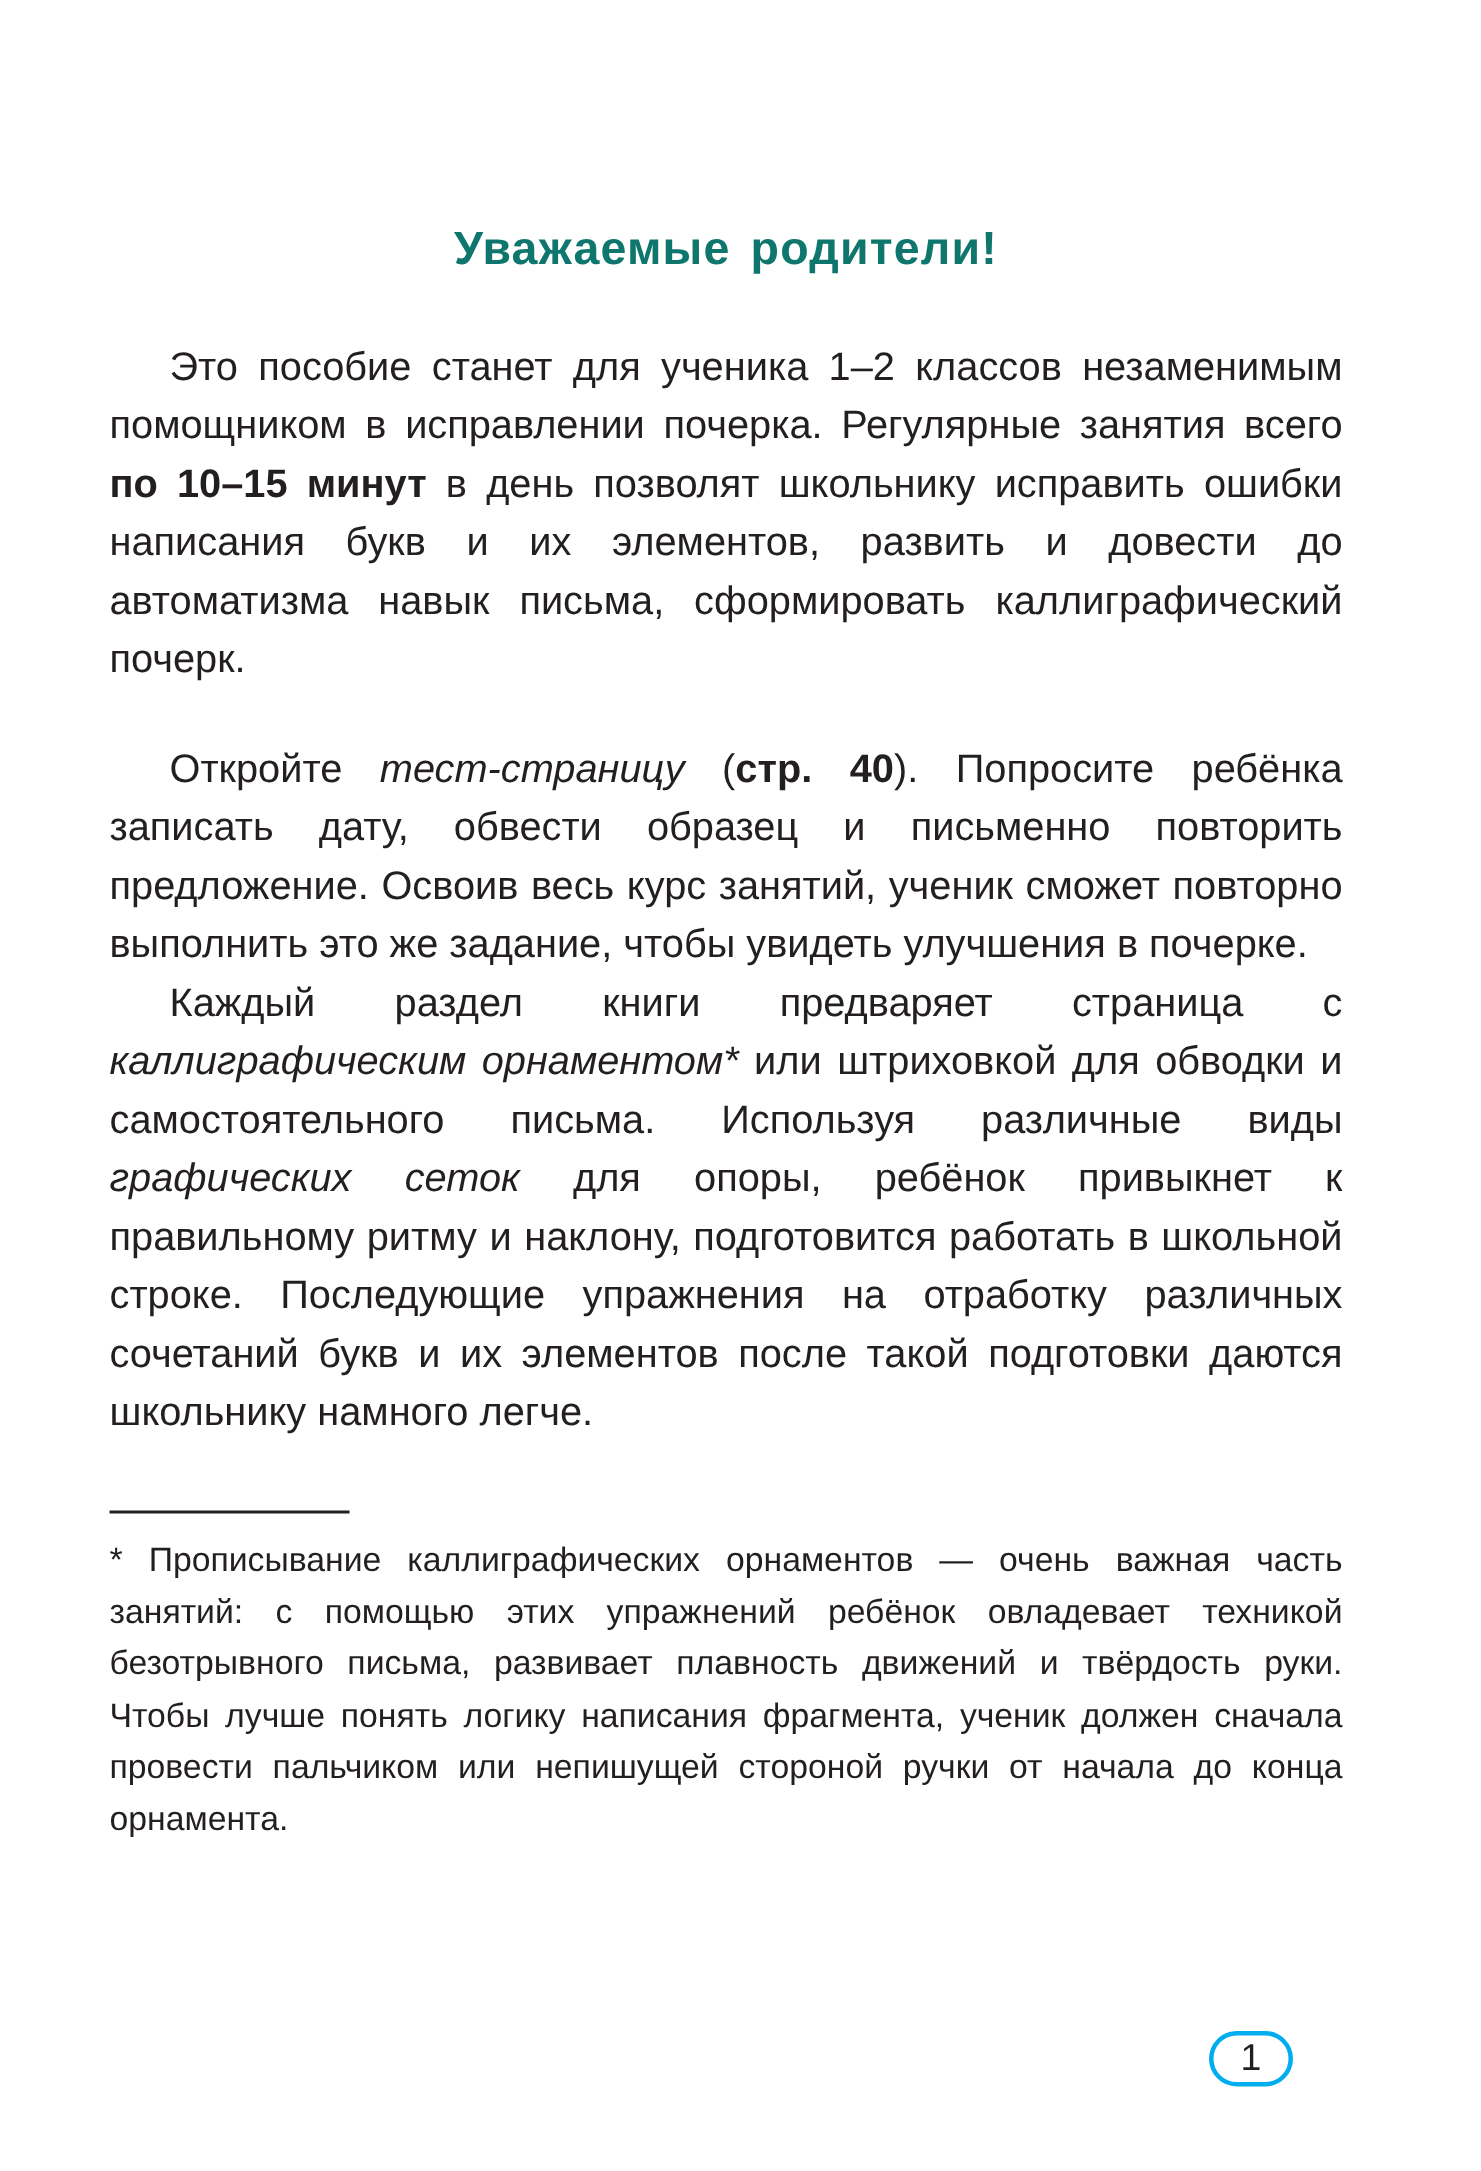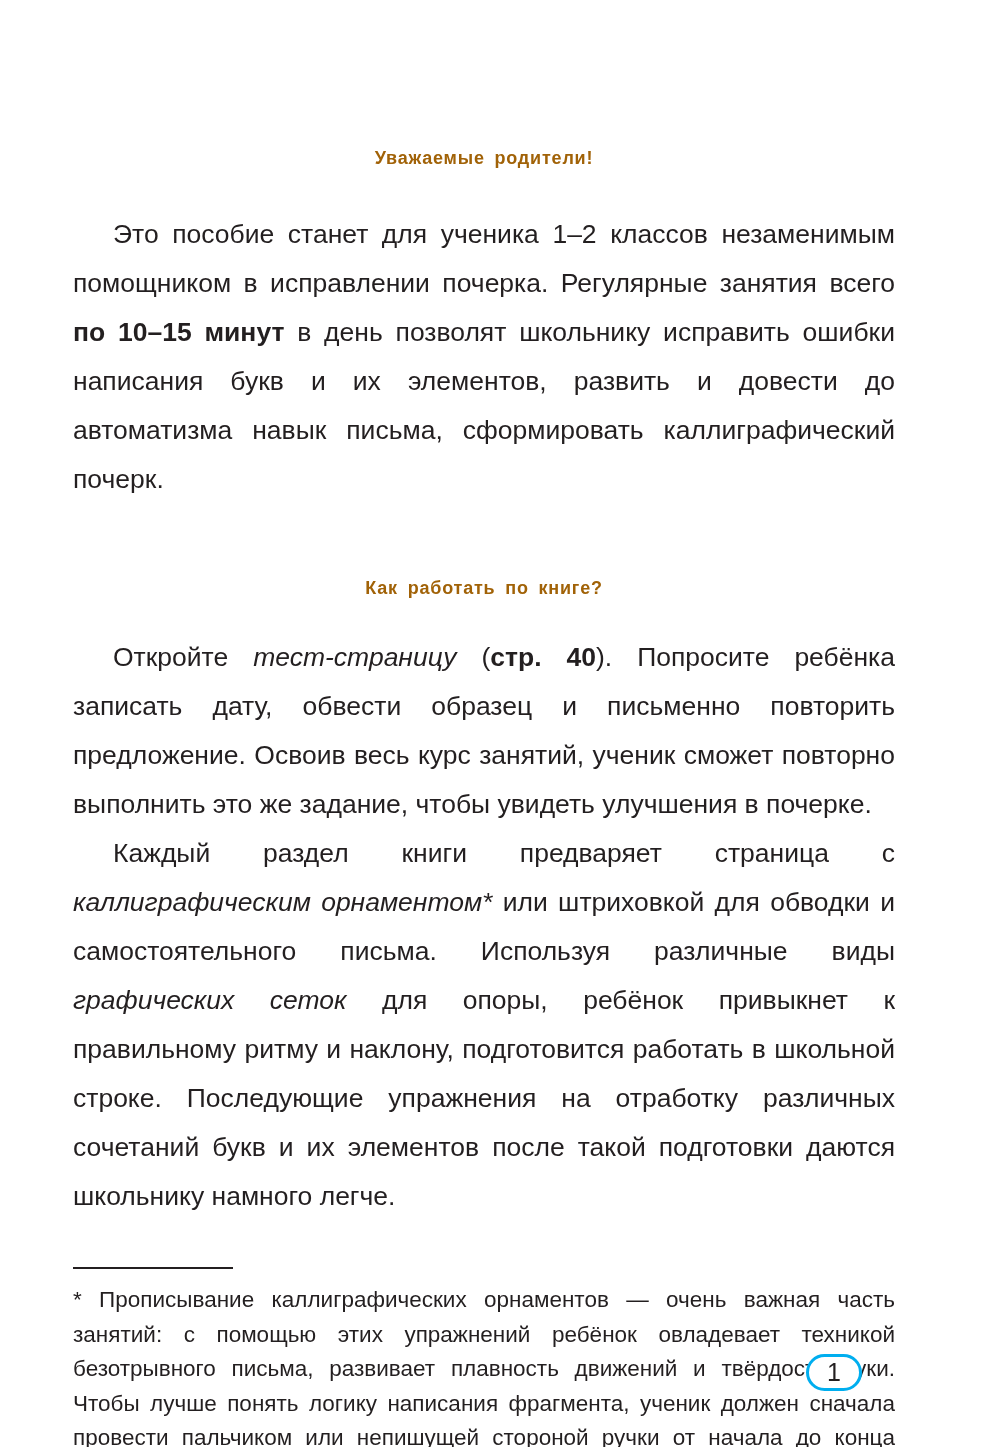--- a/index.html
+++ b/index.html
@@ -26,38 +26,38 @@
   .content {
     position: absolute;
     left: 73px;
     top: 0;
     width: 822px;
   }
 
   
   .heading {
     font-weight: bold;
-    font-size: 18px;
+    font-size: 31px;
     text-align: center;
     letter-spacing: 0.8px;
     word-spacing: 4px;
-    color: #a16207;
+    color: #0f766e;
   }
 
   .heading-1 { margin-top: 148px; }
   .heading-2 { margin-top: 74px; }
 
   
   .body-block { margin-top: 41px; }
   .body-block-2 { margin-top: 34px; }
 
   p.para {
     margin: 0;
     font-size: 26.5px;
-    line-height: 49px;
+    line-height: 39px;
     text-align: justify;
     text-align-last: left;
     text-justify: inter-word;
     color: #231f20;
     hyphens: manual;
   }
 
   p.para + p.para {
     margin-top: 0;
   }
@@ -122,21 +122,20 @@
 <div class="page">
 
   <div class="content">
 
     <h1 class="heading heading-1">Уважаемые  родители!</h1>
 
     <div class="body-block">
       <p class="para"><span class="indent"></span><span>Это пособие станет для ученика 1–2 классов незаменимым помощником в исправлении почерка. Регулярные занятия всего </span><b>по 10–15 минут</b><span> в день позволят школьнику исправить ошибки написания букв и их элементов, развить и довести до автоматизма навык письма, сформировать каллиграфический почерк.</span></p>
     </div>
 
-    <h2 class="heading heading-2">Как  работать  по  книге?</h2>
 
     <div class="body-block-2">
 
 
       <p class="para"><span class="indent"></span><span>Откройте </span><i>тест-страницу</i><span> (</span><b>стр. 40</b><span>). Попросите ребёнка записать дату, обвести образец и письменно повторить предложение. Освоив весь курс занятий, ученик сможет повторно выполнить это же задание, чтобы увидеть улучшения в почерке.</span></p>
 
       <p class="para"><span class="indent"></span><span>Каждый раздел книги предваряет страница с </span><i>каллиграфическим орнаментом*</i><span> или штриховкой для обводки и самостоятельного письма. Используя различные виды </span><i>графических сеток</i><span> для опоры, ребёнок привыкнет к правильному ритму и наклону, подготовится работать в школьной строке. Последующие упражнения на отработку различных сочетаний букв и их элементов после такой подготовки даются школьнику намного легче.</span></p>
 
     </div>
 

